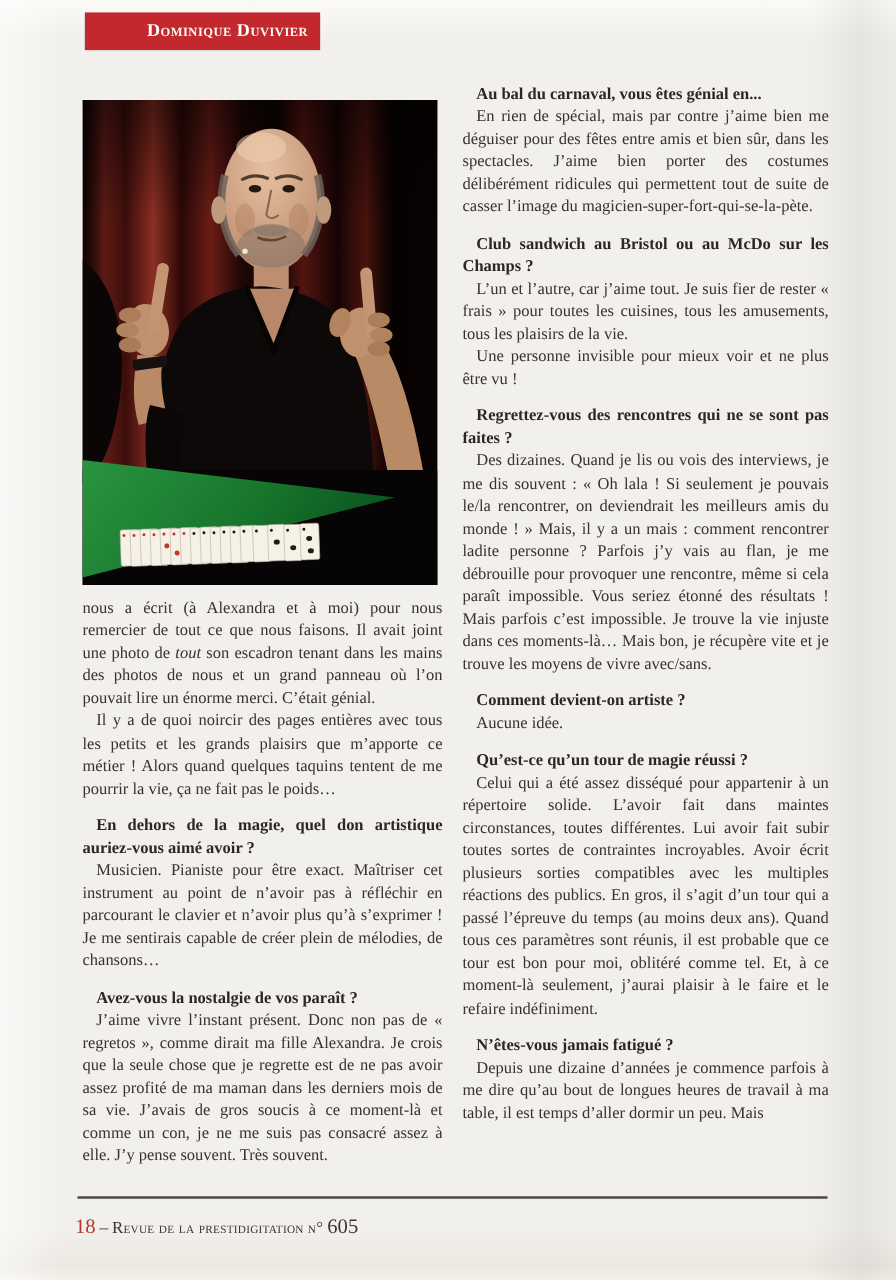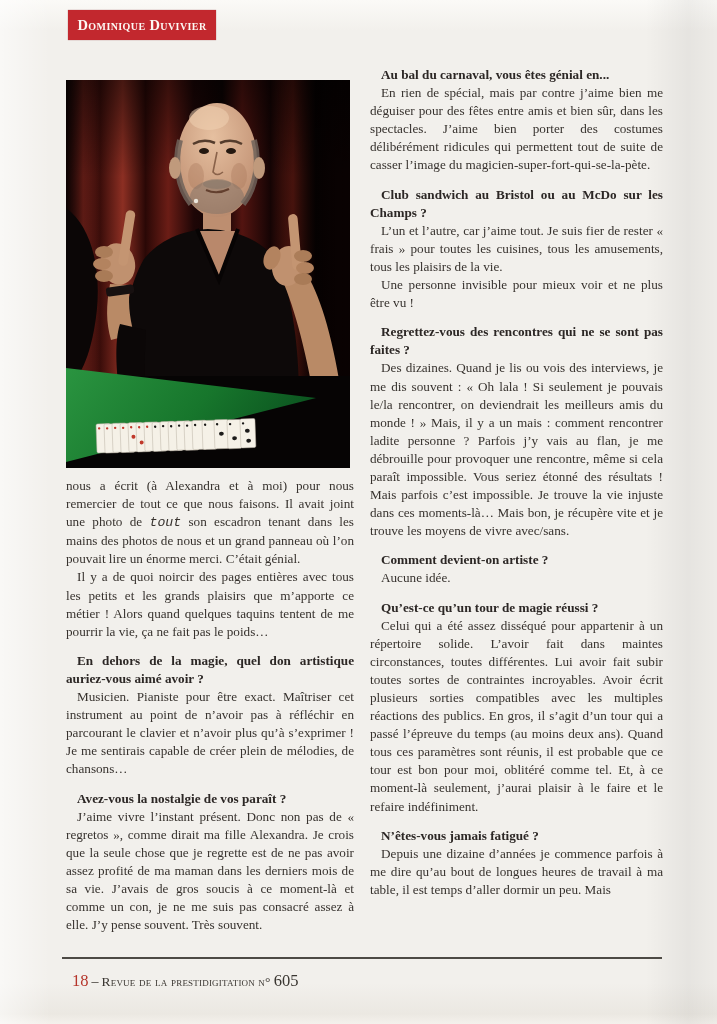--- a/index.html
+++ b/index.html
@@ -9,39 +9,40 @@
       linear-gradient(90deg, rgba(255,255,255,.55) 0%, rgba(255,255,255,0) 7%, rgba(255,255,255,0) 90%, rgba(0,0,0,.05) 96%, rgba(0,0,0,.02) 100%),
       linear-gradient(180deg, #fbfaf7 0%, #f2f0ec 3%, #f2f0ec 96%, #ebe8e2 99%, #f4f1ec 100%);
     font-family:"Liberation Serif","DejaVu Serif",serif;
     color:#37322e;
     -webkit-font-smoothing:antialiased;
   }
   .header-box{
     position:absolute;left:68px;top:10px;width:148px;height:30px;
     background:#c2282e;display:flex;align-items:center;justify-content:center;
     box-shadow:0 0 1px rgba(120,20,20,.6);
+    padding-left:40px;
   }
   .header-box .author{
     color:#fdf8f4;font-variant:small-caps;font-size:14.5px;font-weight:600;
     letter-spacing:.4px;white-space:nowrap;
   }
   .col{position:absolute;text-align:justify;font-size:13.2px;line-height:18.1px;hyphens:auto;}
   .col-left{left:66px;top:70px;width:288px;}
   .col-right{left:370px;top:66px;width:293px;}
   .photo{width:284px;height:388px;margin:10px 0 9px 0;display:block;}
   p{margin:0;}
   p.indent{text-indent:11px;}
   .q{font-weight:bold;color:#2c2725;text-indent:11px;margin-top:11px;}
   .q.first{margin-top:0;}
-  .ital{font-style:italic;font-family:Liberation Mono, monospace;}
+  .ital{font-style:italic;}
   .footer-rule{
     position:absolute;left:62px;top:957px;width:600px;height:2px;background:#4d4a45;
   }
   .footer{
-    position:absolute;left:72px;top:971px;width:600px;white-space:nowrap;
+    position:absolute;left:60px;top:971px;width:600px;white-space:nowrap;
     font-size:13px;color:#3a3631;
   }
   .footer .pnum{color:#b5352b;font-size:16.5px;}
   .footer .dash{font-size:14px;padding:0 3px;}
   .footer .fjournal{font-variant:small-caps;font-size:13.5px;letter-spacing:.2px;}
   .footer .fnum{font-size:16.5px;}
 </style>
 </head>
 <body>
 

